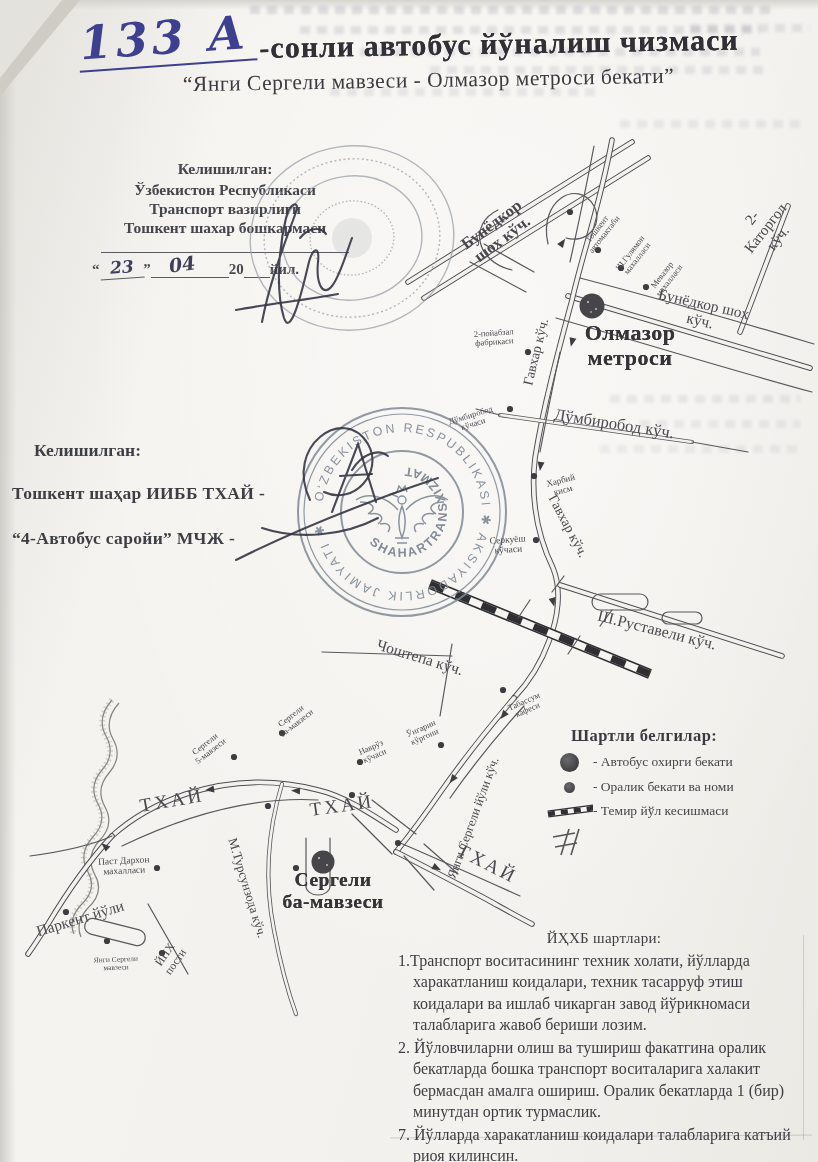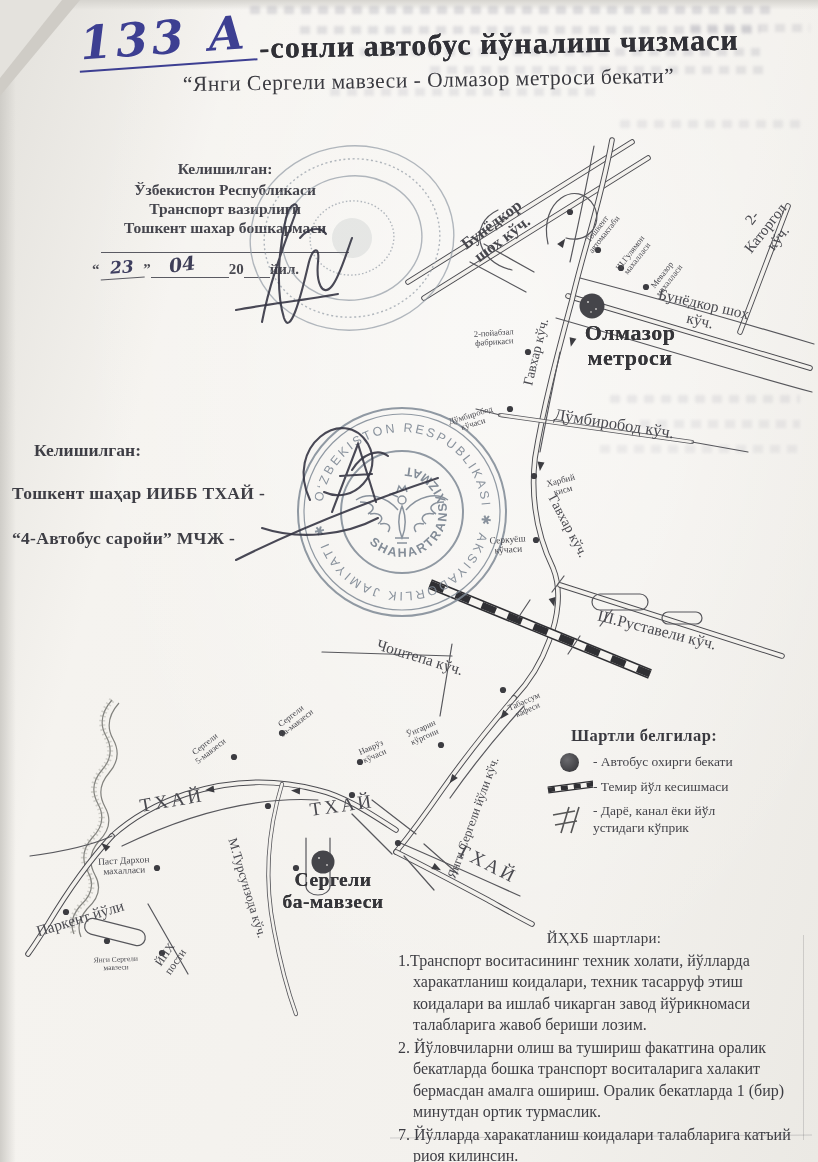--- a/index.html
+++ b/index.html
@@ -359,35 +359,40 @@
   <div class="legend">
     <div class="lt">Шартли белгилар:</div>
     <div class="lrow">
       <span class="lico">
           <span class="dotbig"></span>
         </span>
       <span class="ltxt">- Автобус охирги бекати</span>
     </div>
     <div class="lrow">
       <span class="lico">
+          <span class="dotsmall"></span>
+        </span>
+      <span class="ltxt">- Оралик бекати ва номи</span>
+    </div>
+    <div class="lrow">
+      <span class="lico">
         <svg width="52" height="16" style="position:static">
           <path d="M3,11 L49,5" fill="none" stroke="#2f2f33" stroke-width="7"></path>
           <path d="M3,11 L49,5" fill="none" stroke="#f6f4f0" stroke-width="4.6"></path>
           <path d="M3,11 L49,5" fill="none" stroke="#2f2f33" stroke-width="4.6" stroke-dasharray="7 6"></path>
         </svg>
       </span>
       <span class="ltxt">- Темир йўл кесишмаси</span>
     </div>
     <div class="lrow">
       <span class="lico">
         <svg width="40" height="30" style="position:static">
           <path d="M12,28 L20,2 M22,28 L30,2 M4,10 L26,6 M6,20 L28,16" fill="none" stroke="#555" stroke-width="1.6"></path>
         </svg>
       </span>
-      <span class="ltxt" style="max-width:170px">- Дарё, канал ёки йўл устидаги кўприк</span>
     </div>
   </div>
 
   <div class="conds">
     <div class="ct">ЙҲХБ шартлари:</div>
     <div class="ci">1.Транспорт воситасининг техник холати, йўлларда харакатланиш коидалари, техник тасарруф этиш коидалари ва ишлаб чикарган завод йўрикномаси талабларига жавоб бериши лозим.</div>
     <div class="ci">2. Йўловчиларни олиш ва тушириш факатгина оралик бекатларда бошка транспорт воситаларига халакит бермасдан амалга ошириш. Оралик бекатларда 1 (бир) минутдан ортик турмаслик.</div>
     <div class="ci">7. Йўлларда харакатланиш коидалари талабларига катъий риоя килинсин.</div>
   </div>
 

